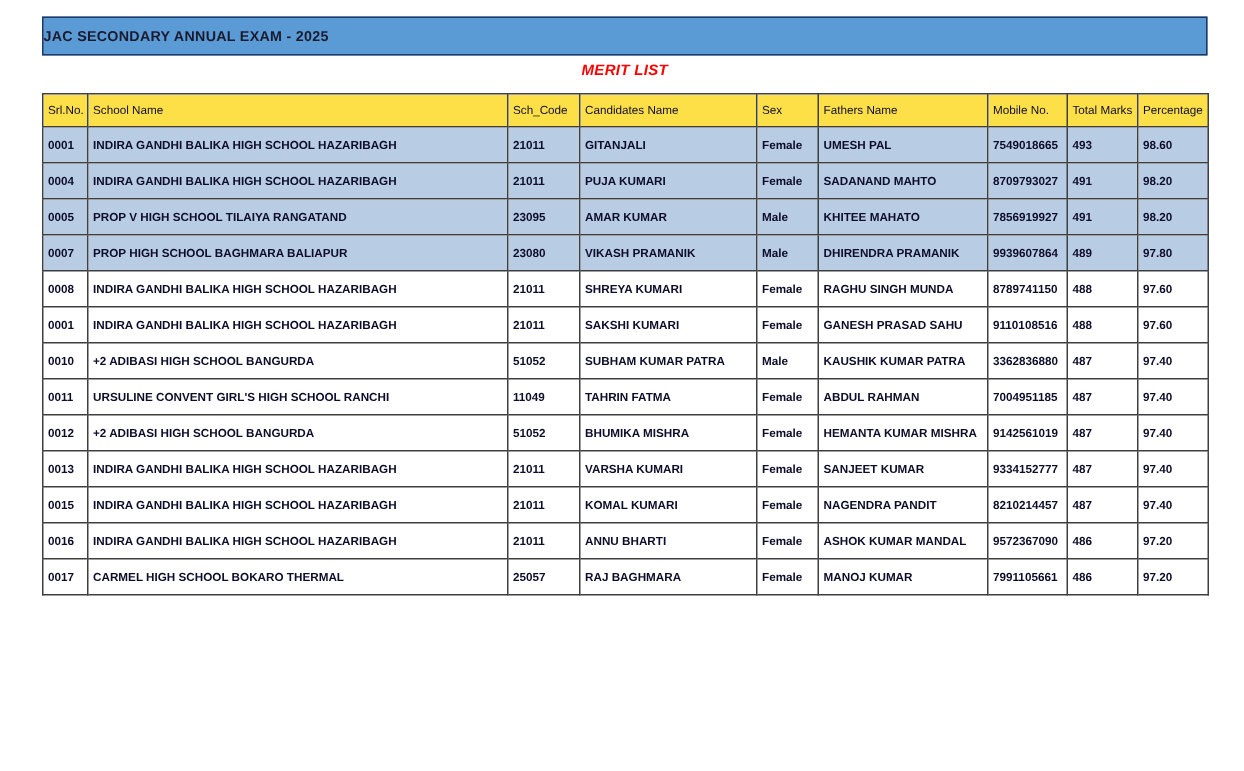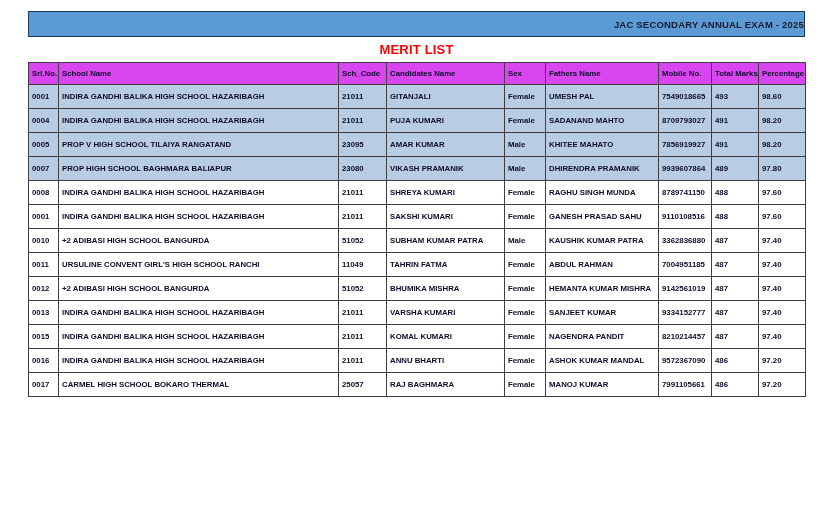--- a/index.html
+++ b/index.html
@@ -23,38 +23,39 @@
     position: absolute;
     left: 28px;
     top: 11px;
     width: 777px;
     height: 26px;
     background: #5b9bd5;
     border: 1px solid #1f3864;
     box-sizing: border-box;
     display: flex;
     align-items: center;
-    justify-content: flex-end;
+    justify-content: flex-start;
   }
   .banner-text {
     font-size: 9.5px;
     font-weight: bold;
     color: #1a1a2e;
     letter-spacing: 0.2px;
   }
   .merit {
     position: absolute;
     left: 28px;
     top: 42px;
     width: 777px;
     text-align: center;
-    font-size: 13px;
+    font-size: 10px;
     font-weight: bold;
     color: #ff0000;
     letter-spacing: 0.2px;
+    font-style: italic;
   }
   .table-wrap {
     position: absolute;
     left: 28px;
     top: 62px;
     width: 777px;
   }
   table.merit-table {
     border-collapse: collapse;
     width: 777px;
@@ -67,23 +68,23 @@
     color: #0d0d2b;
     padding: 0 3px;
     height: 24px;
     overflow: hidden;
     white-space: nowrap;
     text-align: left;
     vertical-align: middle;
     box-sizing: border-box;
   }
   table.merit-table thead th {
-    background: #d946ef;
+    background: #fde047;
     height: 22px;
-    font-weight: bold;
+    font-weight: normal;
   }
   tr.hl td {
     background: #b8cce4;
   }
   tr.plain td {
     background: #ffffff;
   }
   .c-srl   { width: 30px;  text-align: left; }
   .c-sch   { width: 280px; }
   .c-code  { width: 48px;  }

